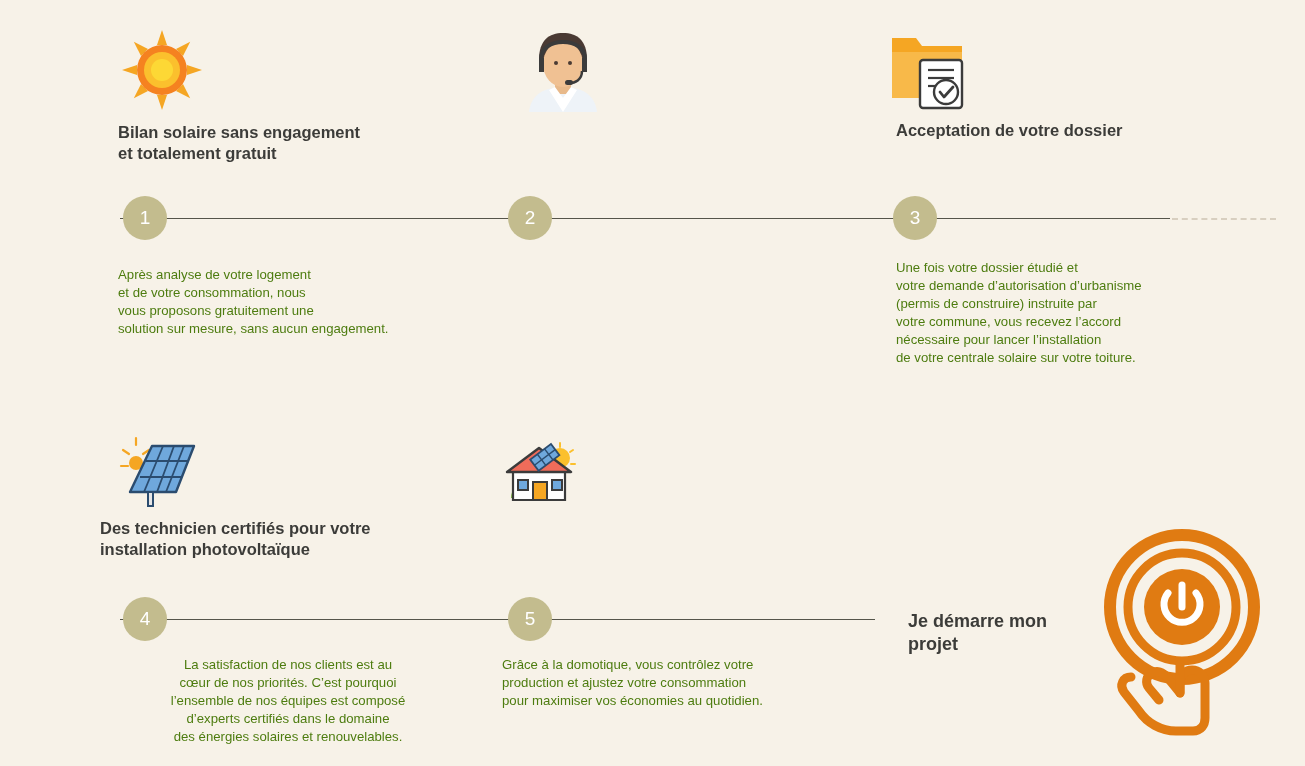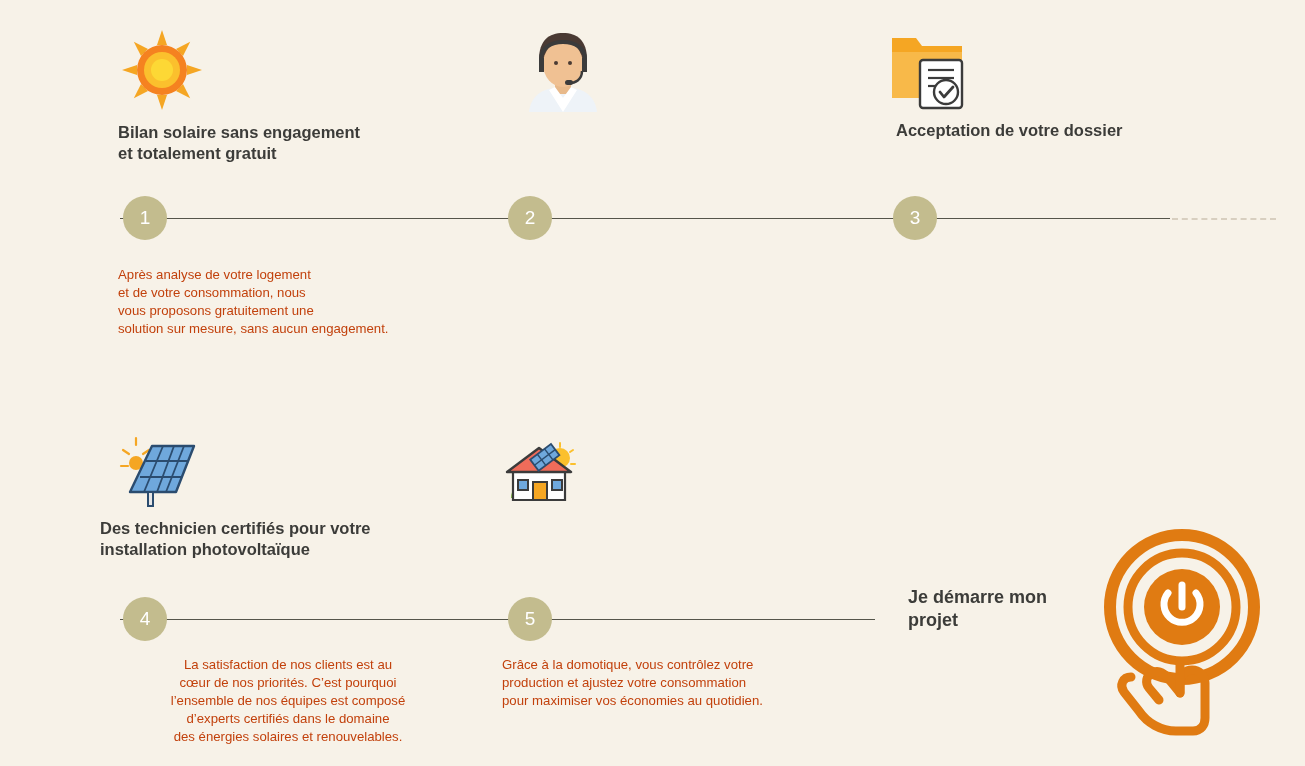--- a/index.html
+++ b/index.html
@@ -50,21 +50,21 @@
     position: absolute;
     font-size: 16.5px;
     font-weight: bold;
     color: #3c3c39;
     line-height: 1.25;
     white-space: pre-line;
   }
   .body-text {
     position: absolute;
     font-size: 13.2px;
-    color: #c2410c;
+    color: #4d7c0f;
     line-height: 1.36;
     white-space: pre-line;
   }
 
   
   .cta-text {
     position: absolute;
     font-size: 18px;
     font-weight: bold;
     color: #3c3c39;
@@ -136,20 +136,26 @@
       <rect x="30" y="30" width="42" height="48" rx="3" fill="#ffffff" stroke="#3b3b3b" stroke-width="2.4"></rect>
       <line x1="38" y1="40" x2="64" y2="40" stroke="#3b3b3b" stroke-width="2.2"></line>
       <line x1="38" y1="48" x2="64" y2="48" stroke="#3b3b3b" stroke-width="2.2"></line>
       <line x1="38" y1="56" x2="56" y2="56" stroke="#3b3b3b" stroke-width="2.2"></line>
       <circle cx="56" cy="62" r="12" fill="#ffffff" stroke="#3b3b3b" stroke-width="2.4"></circle>
       <path d="M50 62 l4 5 l9 -10" stroke="#3b3b3b" stroke-width="2.8" fill="none" stroke-linecap="round" stroke-linejoin="round"></path>
     </svg>
   </div>
   <div class="headline" style="left:896px; top:120px; width:340px;">Acceptation de votre dossier</div>
   <div class="step-circle" style="left:893px; top:196px;">3</div>
+  <div class="body-text" style="left:896px; top:259px; width:300px;">Une fois votre dossier étudié et
+votre demande d’autorisation d’urbanisme
+(permis de construire) instruite par
+votre commune, vous recevez l’accord
+nécessaire pour lancer l’installation
+de votre centrale solaire sur votre toiture.</div>
 
   <div class="rail" style="left:120px; top:619px; width:755px;"></div>
 
   <div class="icon-box" style="left:118px; top:436px; width:88px; height:72px;">
     <svg width="88" height="72" viewBox="0 0 88 72">
       <g stroke="#f5a623" stroke-width="2.2" stroke-linecap="round">
         <line x1="18" y1="2" x2="18" y2="9"></line>
         <line x1="5" y1="14" x2="11" y2="18"></line>
         <line x1="31" y1="14" x2="25" y2="18"></line>
         <line x1="3" y1="30" x2="10" y2="30"></line>
@@ -197,21 +203,21 @@
         <line x1="48" y1="10" x2="48" y2="24" stroke="#2b4c6f" stroke-width="1.4"></line>
         <line x1="30" y1="17" x2="56" y2="17" stroke="#2b4c6f" stroke-width="1.4"></line>
       </g>
     </svg>
   </div>
   <div class="step-circle" style="left:508px; top:597px;">5</div>
   <div class="body-text" style="left:502px; top:656px; width:360px;">Grâce à la domotique, vous contrôlez votre
 production et ajustez votre consommation
 pour maximiser vos économies au quotidien.</div>
 
-  <div class="cta-text" style="left:908px; top:586px; width:170px;">Je démarre mon
+  <div class="cta-text" style="left:908px; top:610px; width:170px;">Je démarre mon
 projet</div>
 
   <div class="icon-box" style="left:1075px; top:515px; width:215px; height:222px;">
     <svg width="215" height="222" viewBox="0 0 215 222">
       <circle cx="107" cy="92" r="72" fill="none" stroke="#e07b12" stroke-width="12"></circle>
       <circle cx="107" cy="92" r="54" fill="none" stroke="#e07b12" stroke-width="9"></circle>
       <circle cx="107" cy="92" r="38" fill="#e07b12"></circle>
       <g stroke="#ffffff" stroke-width="7" stroke-linecap="round" fill="none">
         <line x1="107" y1="70" x2="107" y2="92"></line>
         <path d="M93 78 A18 18 0 1 0 121 78"></path>

